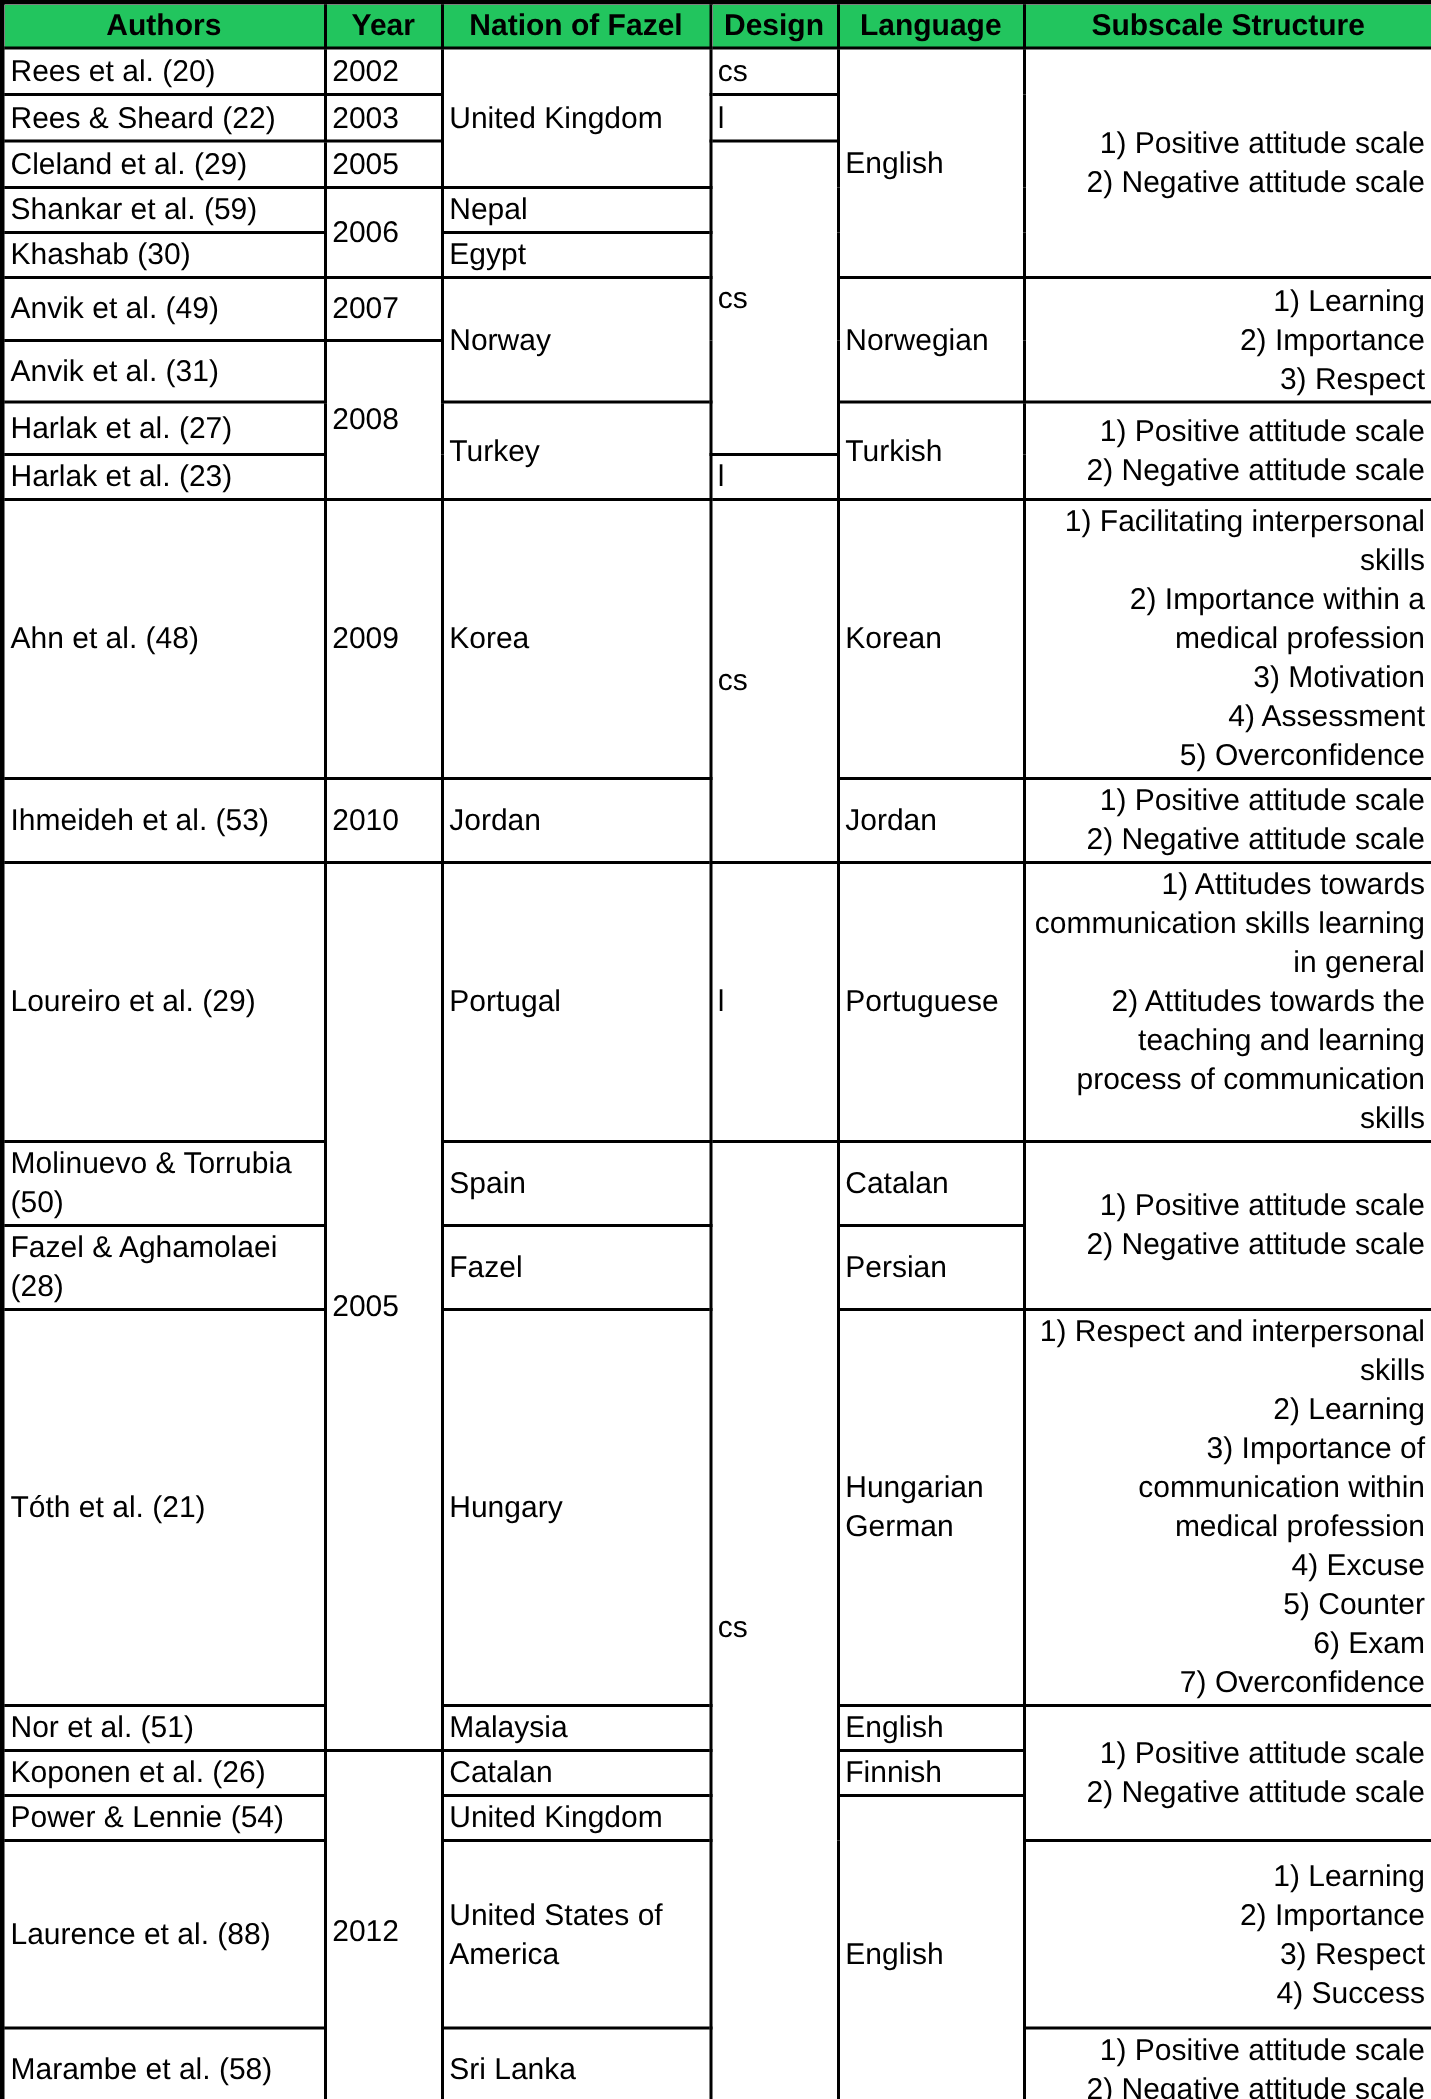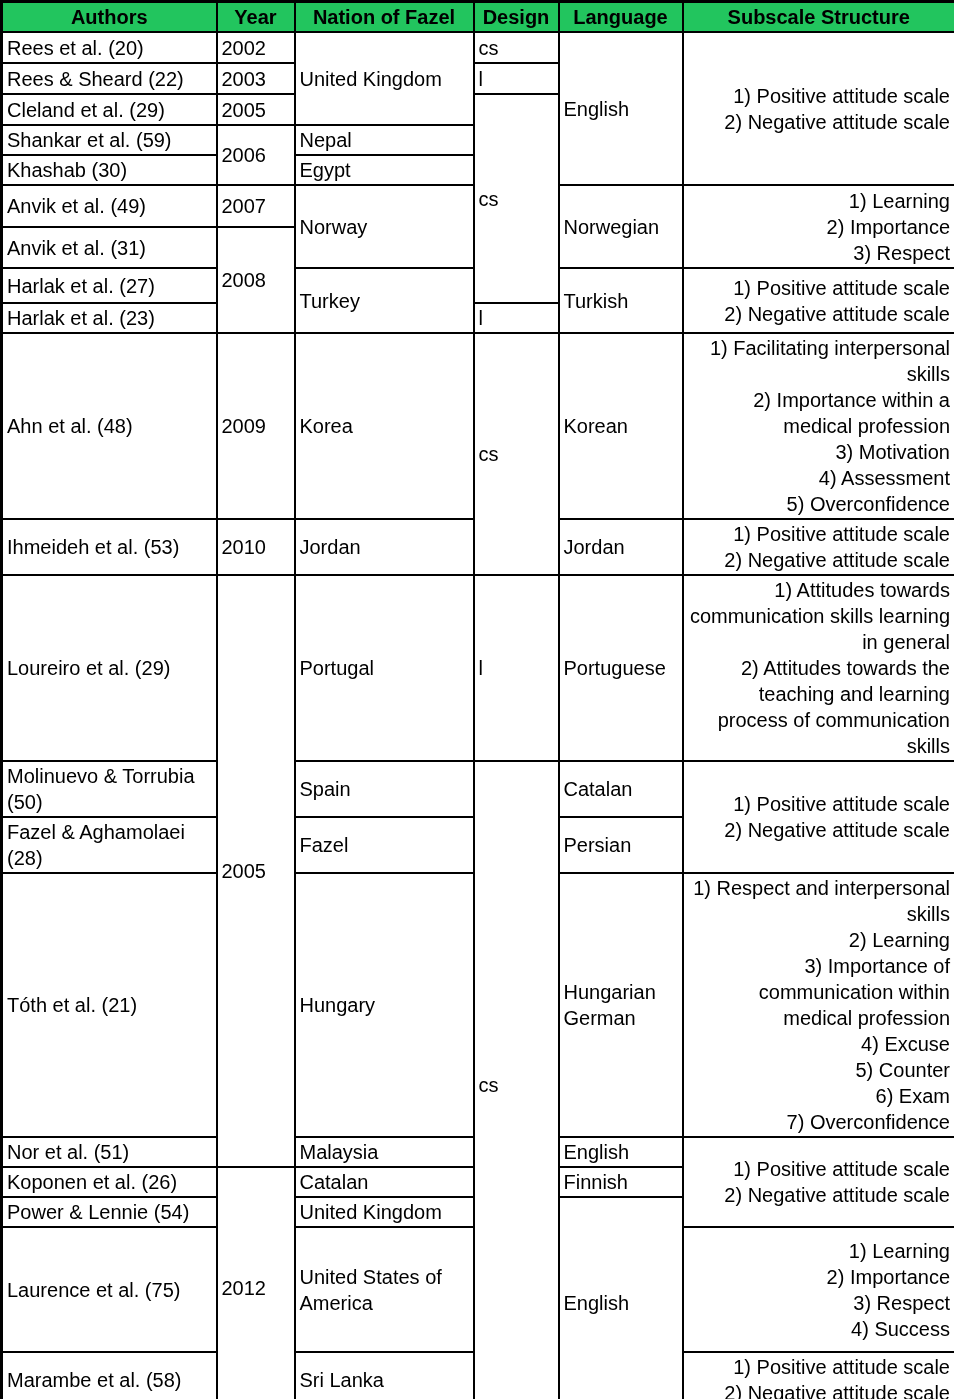--- a/index.html
+++ b/index.html
@@ -203,21 +203,21 @@
         <td class="ctr" rowspan="4">2012</td>
         <td class="ctr">Catalan</td>
         <td class="ctr">Finnish</td>
       </tr>
       <tr class="h30">
         <td class="auth">Power &amp; Lennie (54)</td>
         <td class="ctr">United Kingdom</td>
         <td class="ctr" rowspan="3">English</td>
       </tr>
       <tr class="h125">
-        <td class="auth">Laurence et al. (75)</td>
+        <td class="auth">Laurence et al. (88)</td>
         <td class="ctr">United States of America</td>
         <td class="sub">1) Learning
 2) Importance
 3) Respect
 4) Success</td>
       </tr>
       <tr class="h52">
         <td class="auth">Marambe et al. (58)</td>
         <td class="ctr">Sri Lanka</td>
         <td class="sub">1) Positive attitude scale

